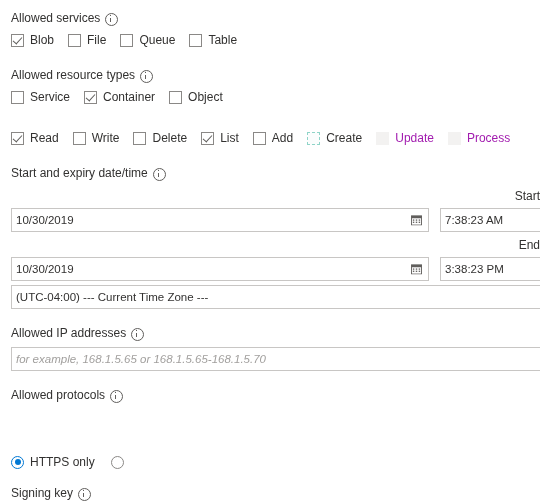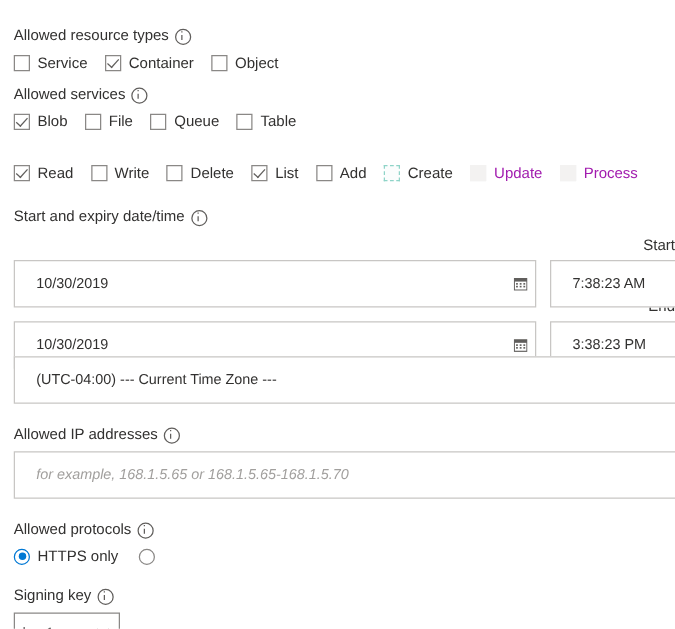--- a/index.html
+++ b/index.html
@@ -97,28 +97,28 @@
   .cb-box.disabled {
     border: 1px solid #f3f2f1;
     background: #f3f2f1;
   }
   .cb-label { font-size: 12px; color: #323130; }
   .cb-label.disabled { color: #a21caf; }
 
   
   .input {
     box-sizing: border-box;
-    height: 38px;
+    height: 24px;
     border: 1px solid #c8c6c4;
     background: #ffffff;
     font-size: 11.5px;
     color: #323130;
     display: flex;
     align-items: center;
-    padding: 0 17px;
+    padding: 0 4px;
     position: relative;
   }
   .input .val { line-height: 20px; }
   .input .placeholder {
     color: #a19f9d;
     font-style: italic;
     line-height: 20px;
   }
 
   
@@ -154,20 +154,21 @@
   .radio-row {
     display: flex;
     align-items: center;
     margin-top: 7px;
   }
   .radio-item {
     display: flex;
     align-items: center;
     margin-right: 16px;
     white-space: nowrap;
+    margin-top: 45px;
   }
   .radio-circle {
     width: 13px; height: 13px;
     box-sizing: border-box;
     border: 1px solid #8a8886;
     border-radius: 50%;
     background: #ffffff;
     margin-right: 6px;
     position: relative;
     flex: 0 0 13px;
@@ -209,63 +210,63 @@
   .gap-sm { height: 10px; }
   .gap-md { height: 16px; }
   .gap-lg { height: 20px; }
 </style>
 </head>
 <body>
 
 <div class="page">
 
   <div class="section">
+    <div class="gap-sm"></div>
+    <div class="field-label">
+      <span>Allowed services</span>
+      <span class="info-icon"></span>
+    </div>
+    <div class="cb-row">
+      <label class="cb-item">
+        <span class="cb-box checked"></span>
+        <span class="cb-label">Blob</span>
+      </label>
+      <label class="cb-item">
+        <span class="cb-box"></span>
+        <span class="cb-label">File</span>
+      </label>
+      <label class="cb-item">
+        <span class="cb-box"></span>
+        <span class="cb-label">Queue</span>
+      </label>
+      <label class="cb-item">
+        <span class="cb-box"></span>
+        <span class="cb-label">Table</span>
+      </label>
+    </div>
+  </div>
+
+  <div class="section">
     <div class="gap-lg"></div>
     <div class="field-label">
       <span>Allowed resource types</span>
       <span class="info-icon"></span>
     </div>
     <div class="cb-row">
       <label class="cb-item">
         <span class="cb-box"></span>
         <span class="cb-label">Service</span>
       </label>
       <label class="cb-item">
         <span class="cb-box checked"></span>
         <span class="cb-label">Container</span>
       </label>
       <label class="cb-item">
         <span class="cb-box"></span>
         <span class="cb-label">Object</span>
-      </label>
-    </div>
-  </div>
-
-  <div class="section">
-    <div class="gap-sm"></div>
-    <div class="field-label">
-      <span>Allowed services</span>
-      <span class="info-icon"></span>
-    </div>
-    <div class="cb-row">
-      <label class="cb-item">
-        <span class="cb-box checked"></span>
-        <span class="cb-label">Blob</span>
-      </label>
-      <label class="cb-item">
-        <span class="cb-box"></span>
-        <span class="cb-label">File</span>
-      </label>
-      <label class="cb-item">
-        <span class="cb-box"></span>
-        <span class="cb-label">Queue</span>
-      </label>
-      <label class="cb-item">
-        <span class="cb-box"></span>
-        <span class="cb-label">Table</span>
       </label>
     </div>
   </div>
 
   <div class="section">
     <div class="gap-lg"></div>
     <div class="cb-row">
       <label class="cb-item">
         <span class="cb-box checked"></span>
         <span class="cb-label">Read</span>

